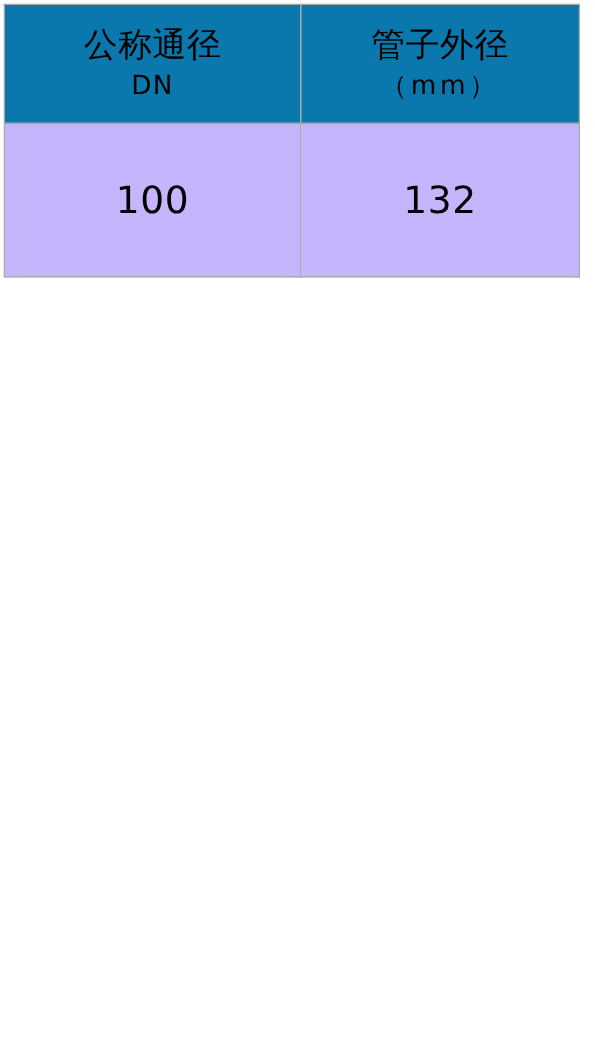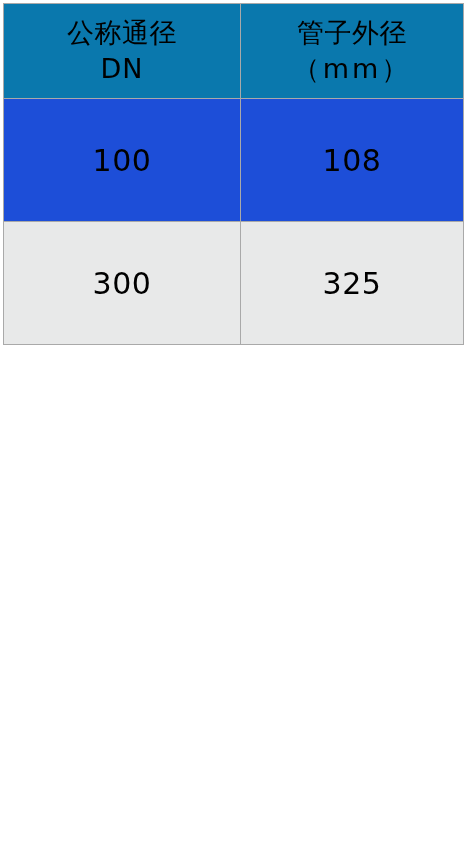--- a/index.html
+++ b/index.html
@@ -44,31 +44,31 @@
   .spec-table thead th {
     background: #0A78AD;
     height: 94px;
     font-weight: normal;
     font-size: 27px;
     line-height: 1.32;
     letter-spacing: 0.5px;
   }
   .hdr-line2 {
     display: block;
-    font-size: 27px;
+    font-size: 21px;
     letter-spacing: 1px;
   }
   .hdr-unit {
     letter-spacing: 3px;
   }
 
   .spec-table tbody td {
     height: 122px;
     font-size: 30px;
-    background: #1d4ed8;
+    background: #c4b5fd;
     letter-spacing: 0.5px;
   }
   .spec-table tbody tr.alt td {
     background: #e8e9e9;
   }
 </style>
 </head>
 <body>
 
 <div class="page">
@@ -86,22 +86,18 @@
         </th>
         <th>
           <span>管子外径</span>
           <span class="hdr-line2 hdr-unit">（mm）</span>
         </th>
       </tr>
     </thead>
     <tbody>
       <tr>
         <td>100</td>
-        <td>108</td>
-      </tr>
-      <tr class="alt">
-        <td>300</td>
-        <td>325</td>
+        <td>132</td>
       </tr>
     </tbody>
   </table>
 
 </div>
 
 </body></html>

